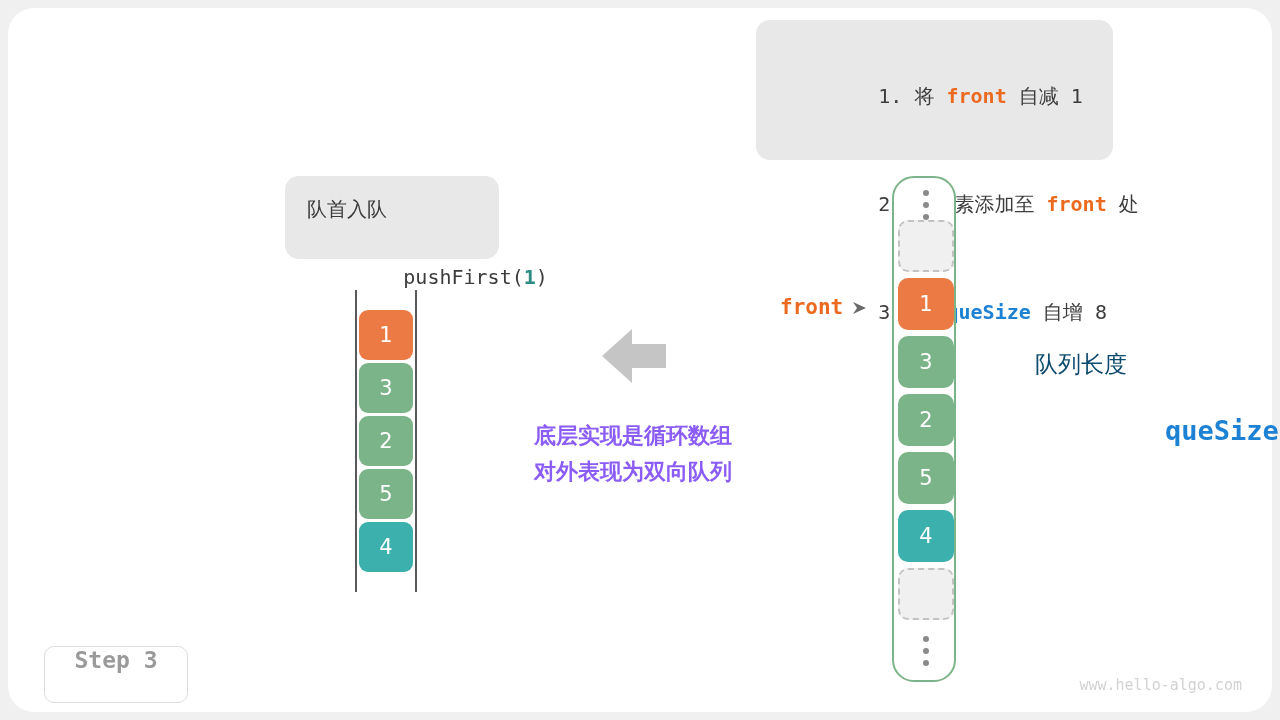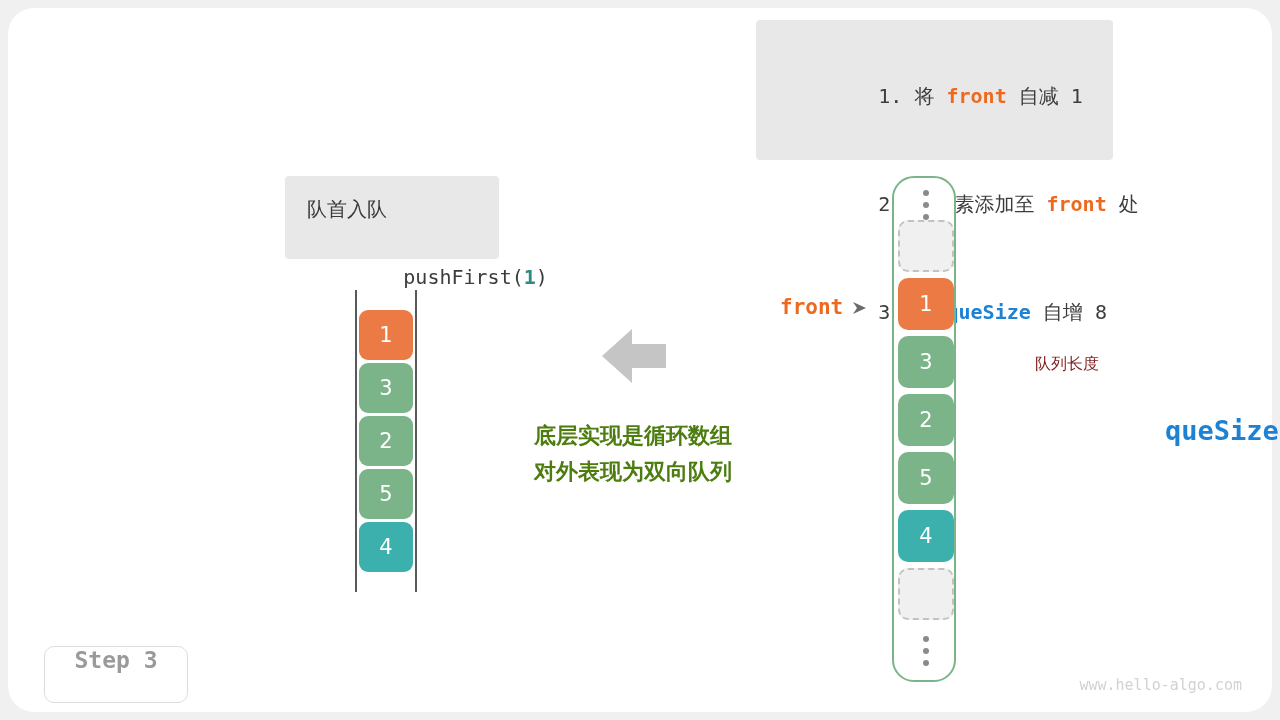--- a/index.html
+++ b/index.html
@@ -26,21 +26,21 @@
     width: 1264px;
     height: 704px;
     background: #ffffff;
     border-radius: 26px;
   }
 
   
   .gray-box {
     position: absolute;
     background: #e8e8e8;
-    border-radius: 4px;
+    border-radius: 14px;
     box-sizing: border-box;
   }
 
   
   #instr-box {
     left: 748px;
     top: 12px;
     width: 357px;
     height: 140px;
     padding: 22px 26px 0 26px;
@@ -122,21 +122,21 @@
     top: 319px;
     width: 64px;
     height: 58px;
   }
   #center-note {
     position: absolute;
     left: 480px;
     top: 410px;
     width: 290px;
     text-align: center;
-    color: #4d7c0f;
+    color: #8b5cf6;
     font-weight: bold;
     font-size: 22px;
     line-height: 36px;
   }
 
   
   #right-col {
     position: absolute;
     left: 884px;
     top: 168px;
@@ -202,22 +202,22 @@
   }
 
   
   #quesize-info {
     position: absolute;
     left: 1027px;
     top: 340px;
     width: 230px;
   }
   #quesize-title {
-    font-size: 16px;
-    color: #7f1d1d;
+    font-size: 23px;
+    color: #0c4a6e;
     line-height: 32px;
   }
   #quesize-value {
     font-family: "DejaVu Sans Mono", monospace;
     font-size: 27px;
     color: #3c3c3c;
     line-height: 34px;
     white-space: pre;
   }
 

